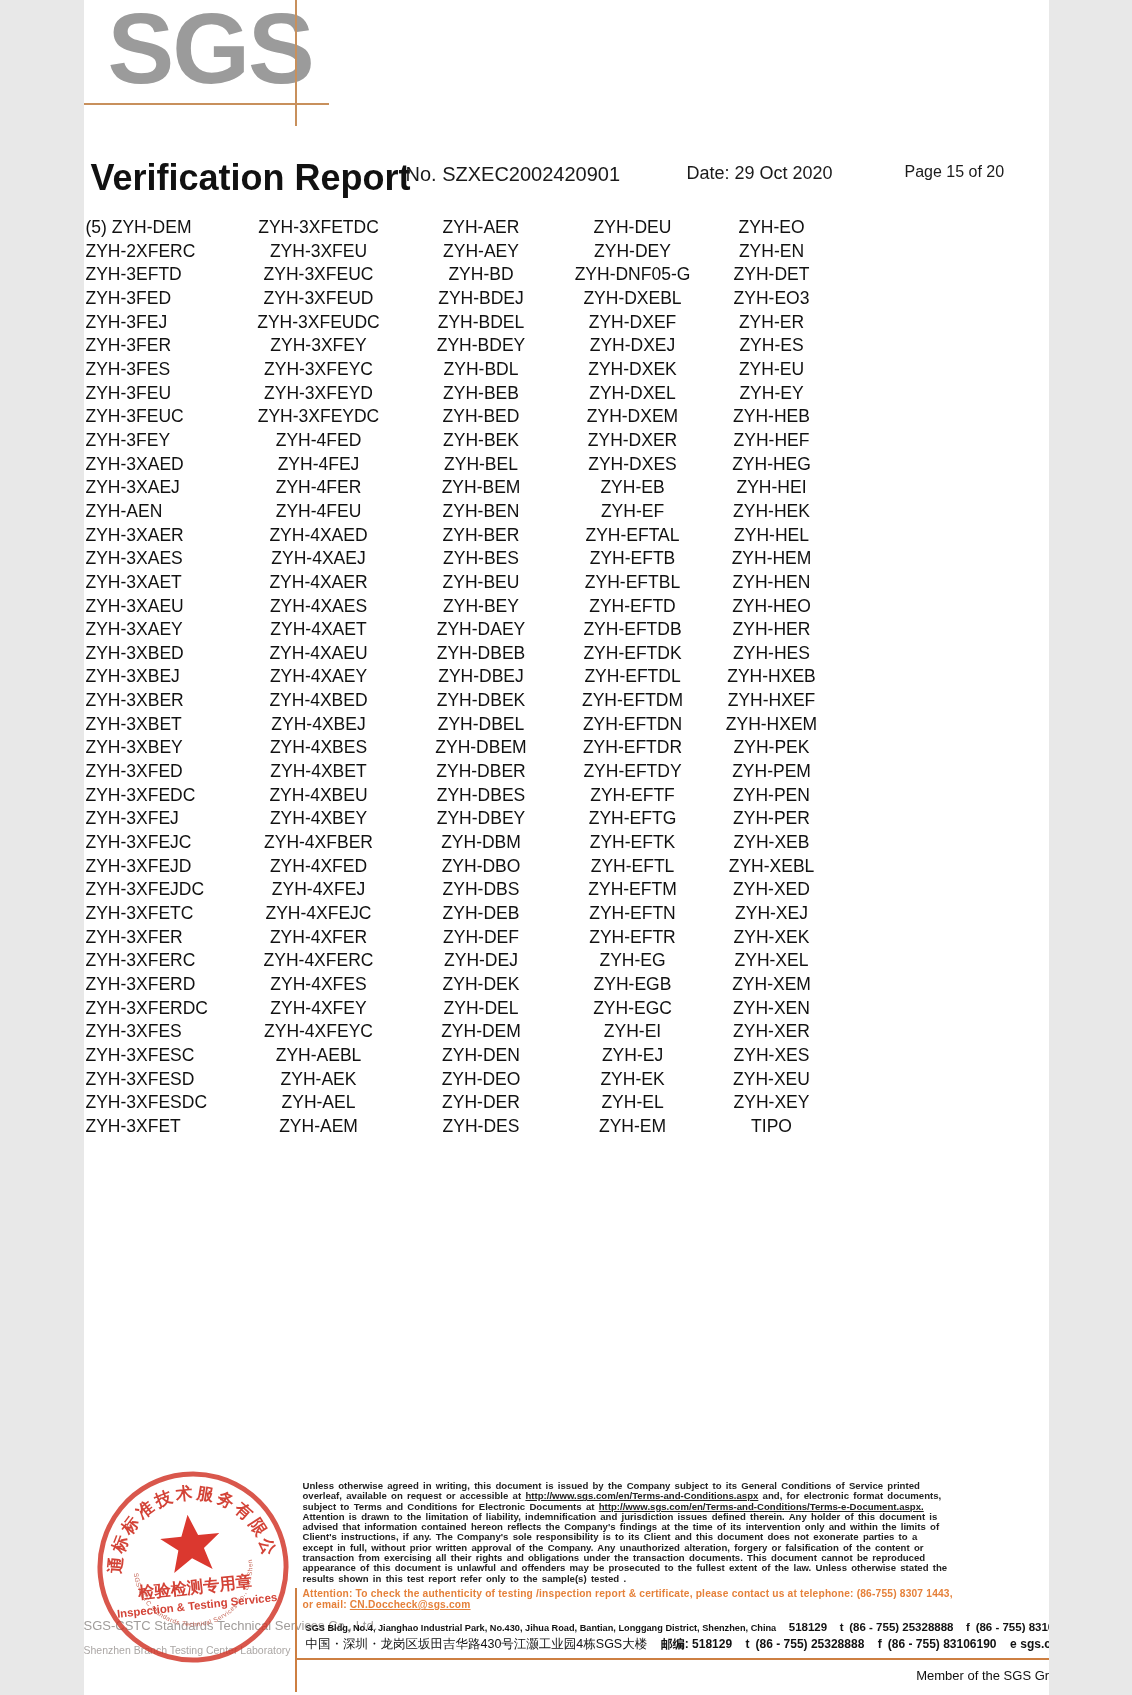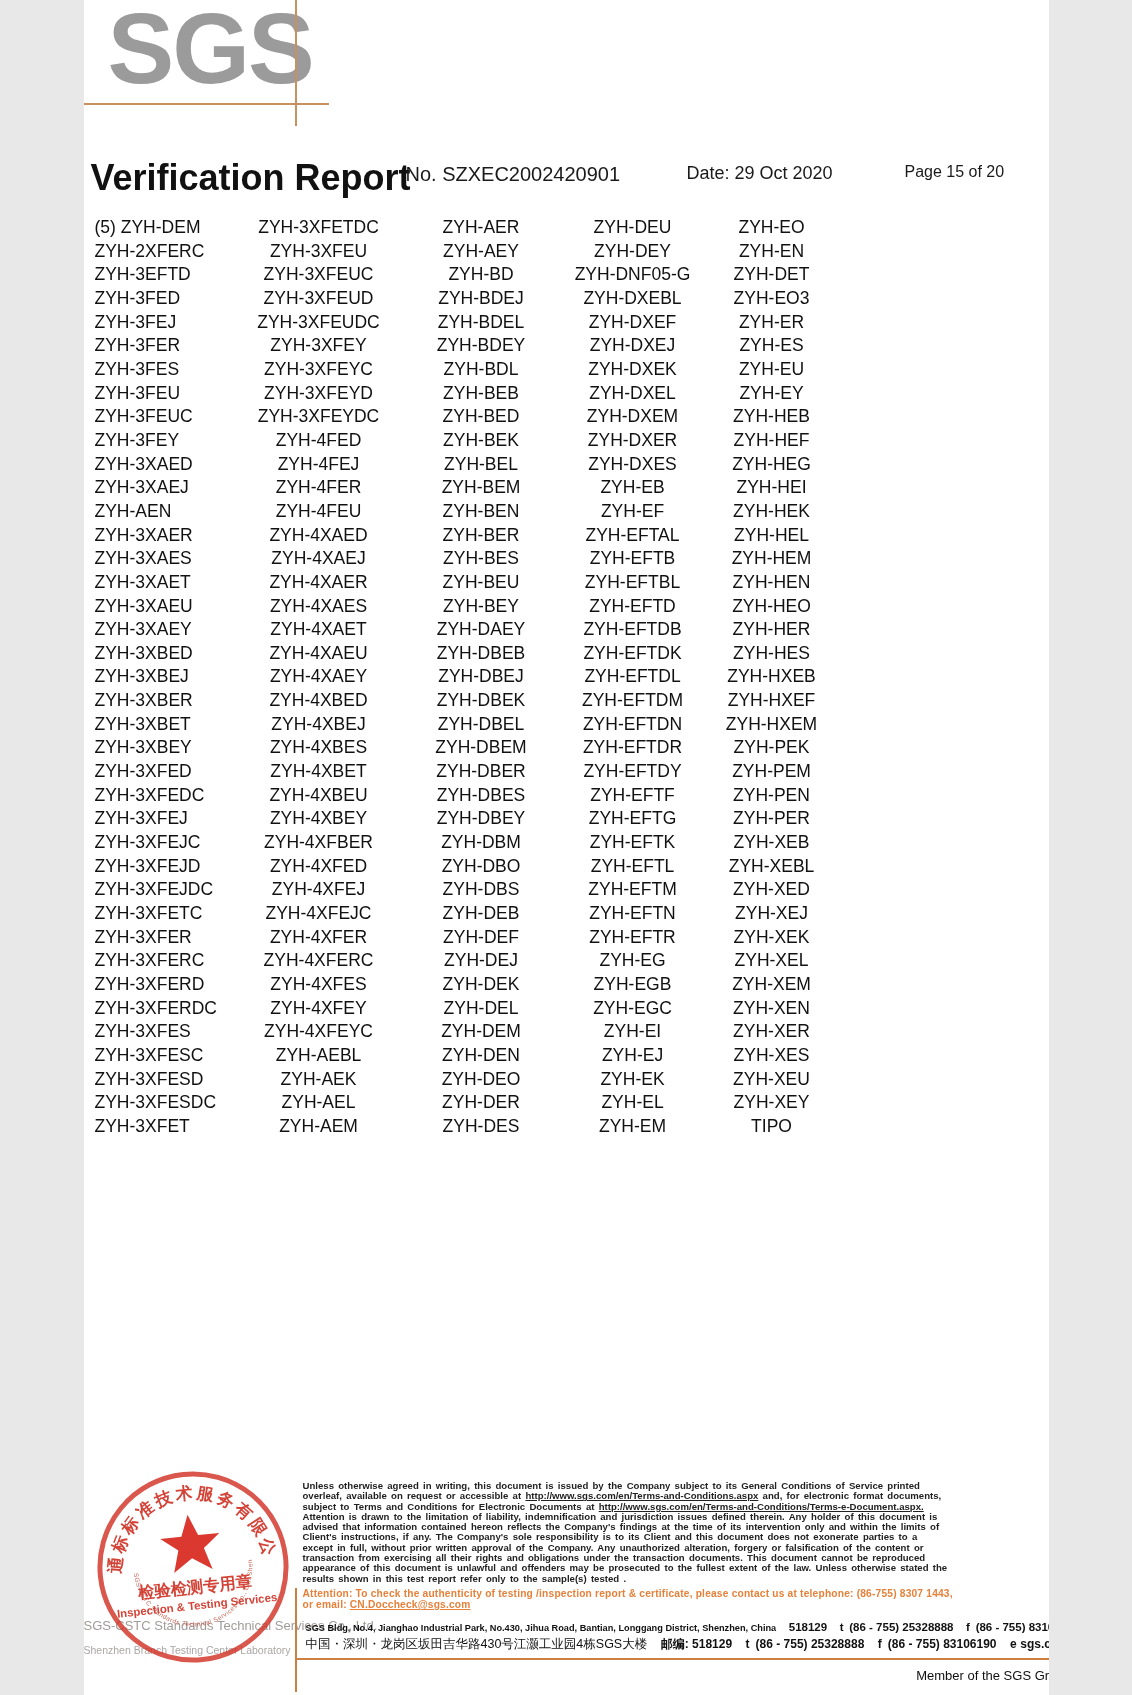--- a/index.html
+++ b/index.html
@@ -25,21 +25,21 @@
   .report-date{position:absolute;left:603px;top:163px;font-size:18px;}
   .report-page{position:absolute;left:821px;top:163px;font-size:16px;}
   
   .model-grid{
     position:absolute;left:0;top:216px;width:753px;
     display:grid;
     grid-template-columns:150px 170px 155px 148px 130px;
     font-size:17.5px;line-height:23.65px;color:#111;
   }
   .model-cell{text-align:center;white-space:nowrap;}
-  .model-cell:nth-child(5n+1){text-align:left;padding-left:11px;}
+  .model-cell:nth-child(5n+1){text-align:left;padding-left:2px;}
   
   .watermark1{position:absolute;left:0px;top:1618px;width:240px;font-size:13px;color:#a09c9a;white-space:nowrap;}
   .watermark2{position:absolute;left:0px;top:1644px;width:200px;font-size:10.5px;color:#aba7a5;white-space:nowrap;}
   .stamp{position:absolute;left:10px;top:1468px;width:198px;height:198px;transform:rotate(-6deg);opacity:.92;}
   .disclaimer{
     position:absolute;left:219px;top:1481px;width:775px;
     font-size:9.6px;line-height:10.3px;color:#222;
     font-weight:bold;letter-spacing:0;word-spacing:1.6px;
   }
   .disclaimer u{text-underline-offset:1px;}

